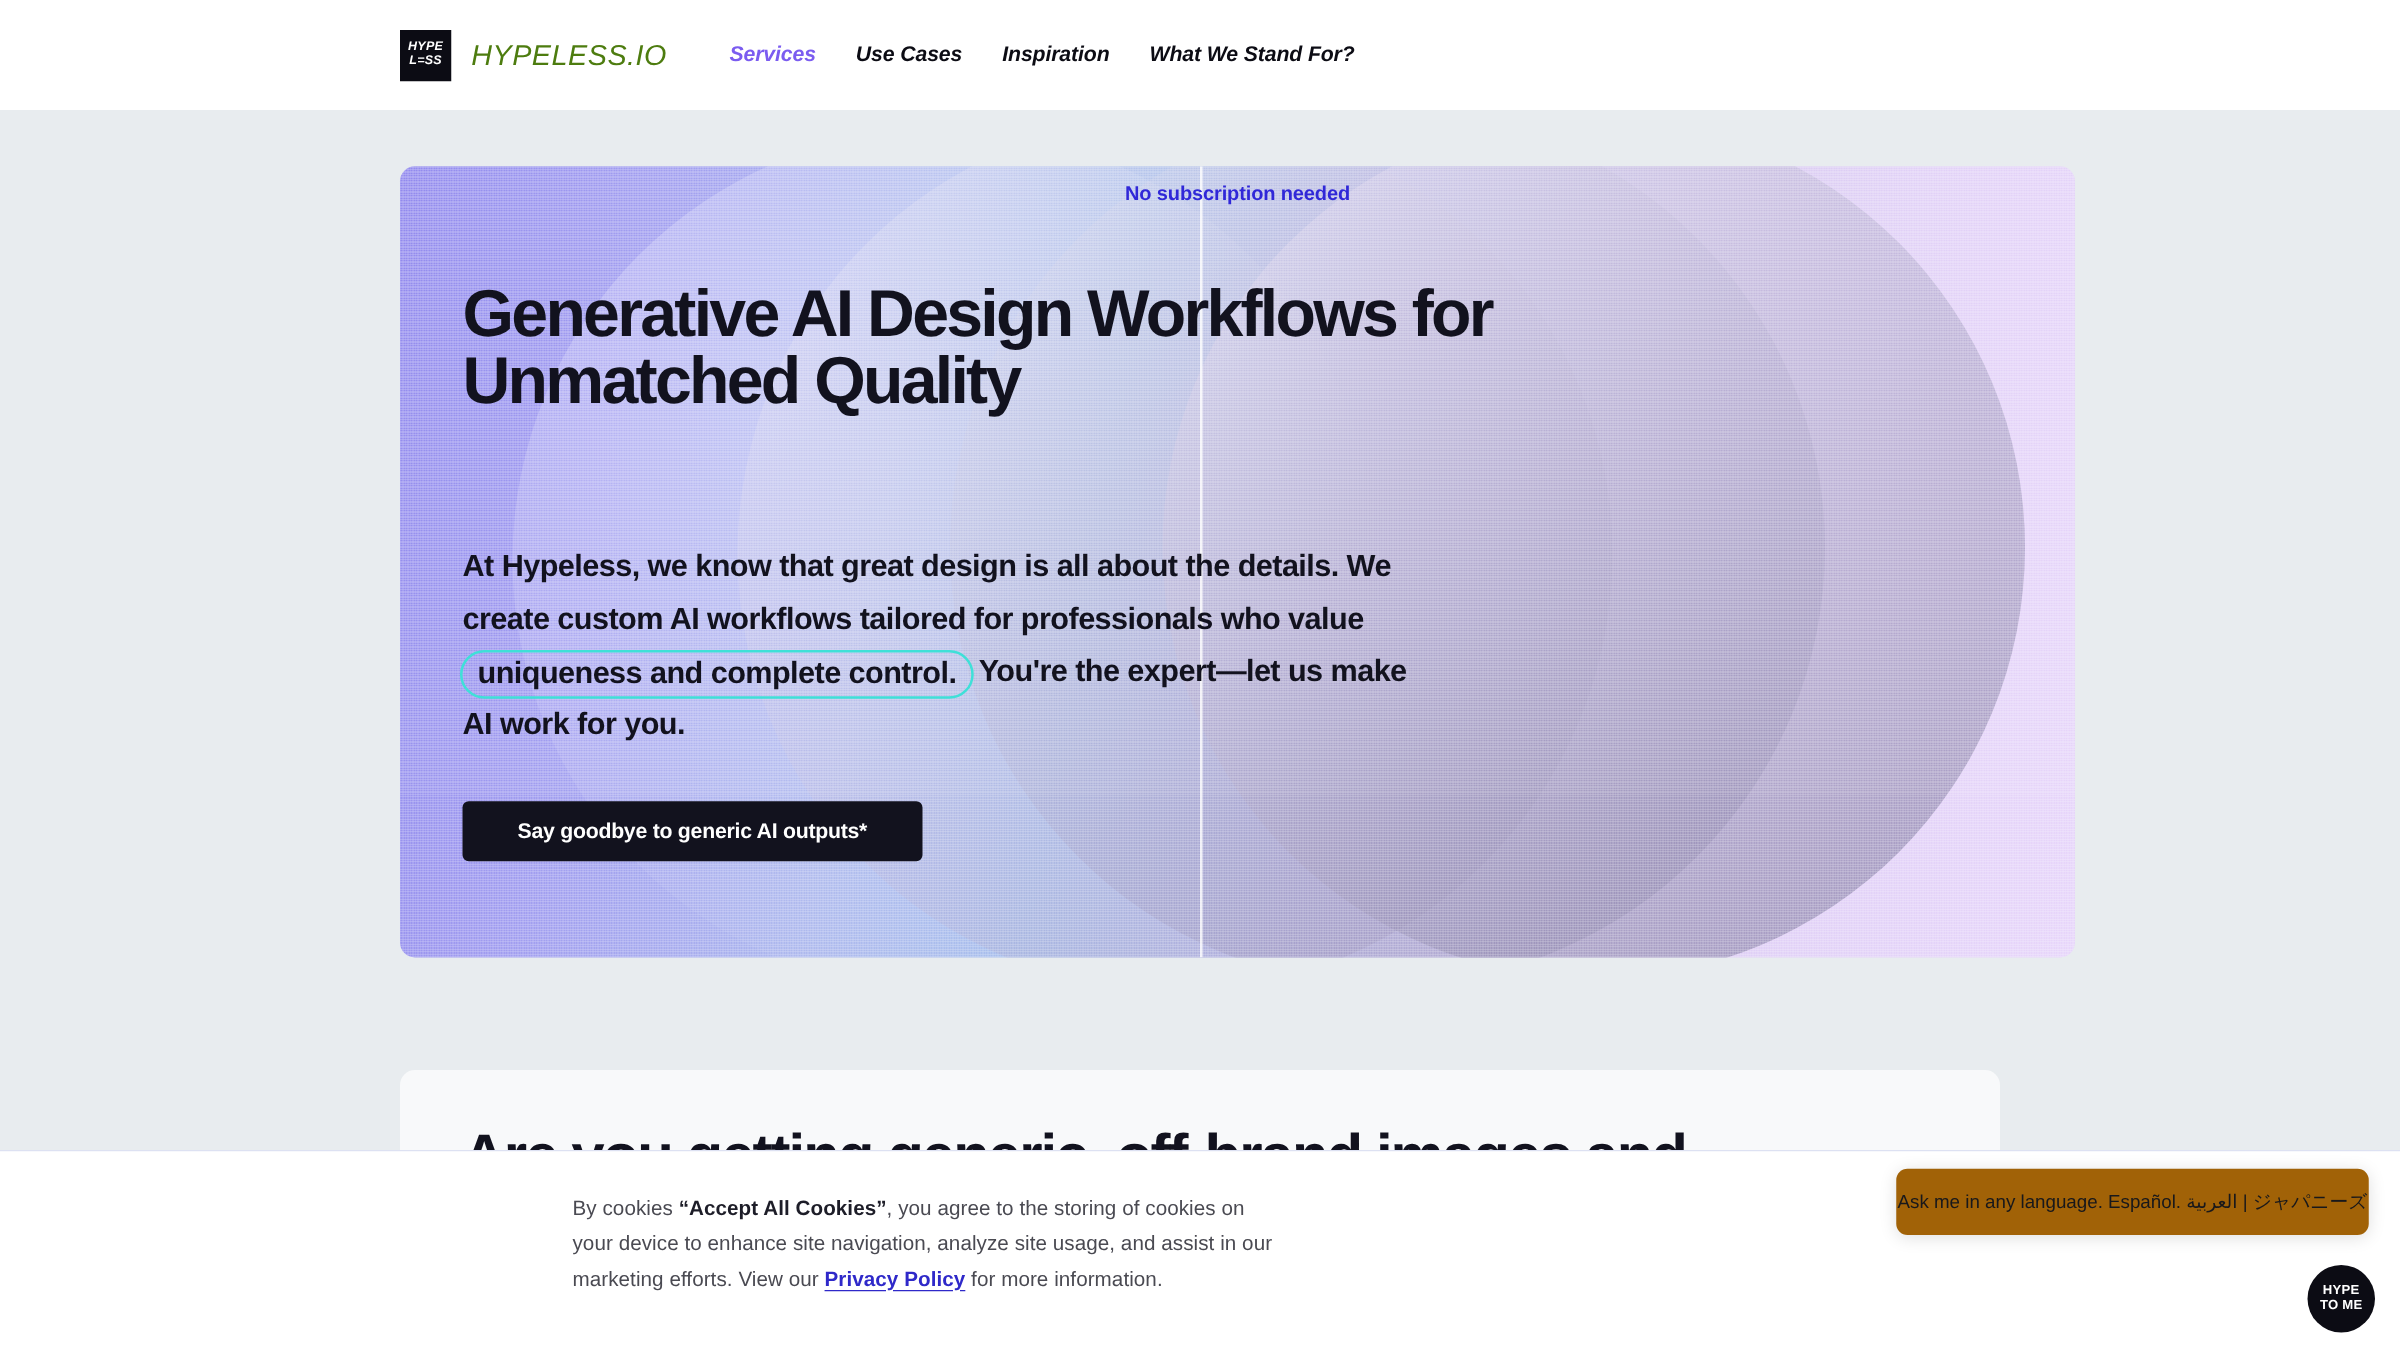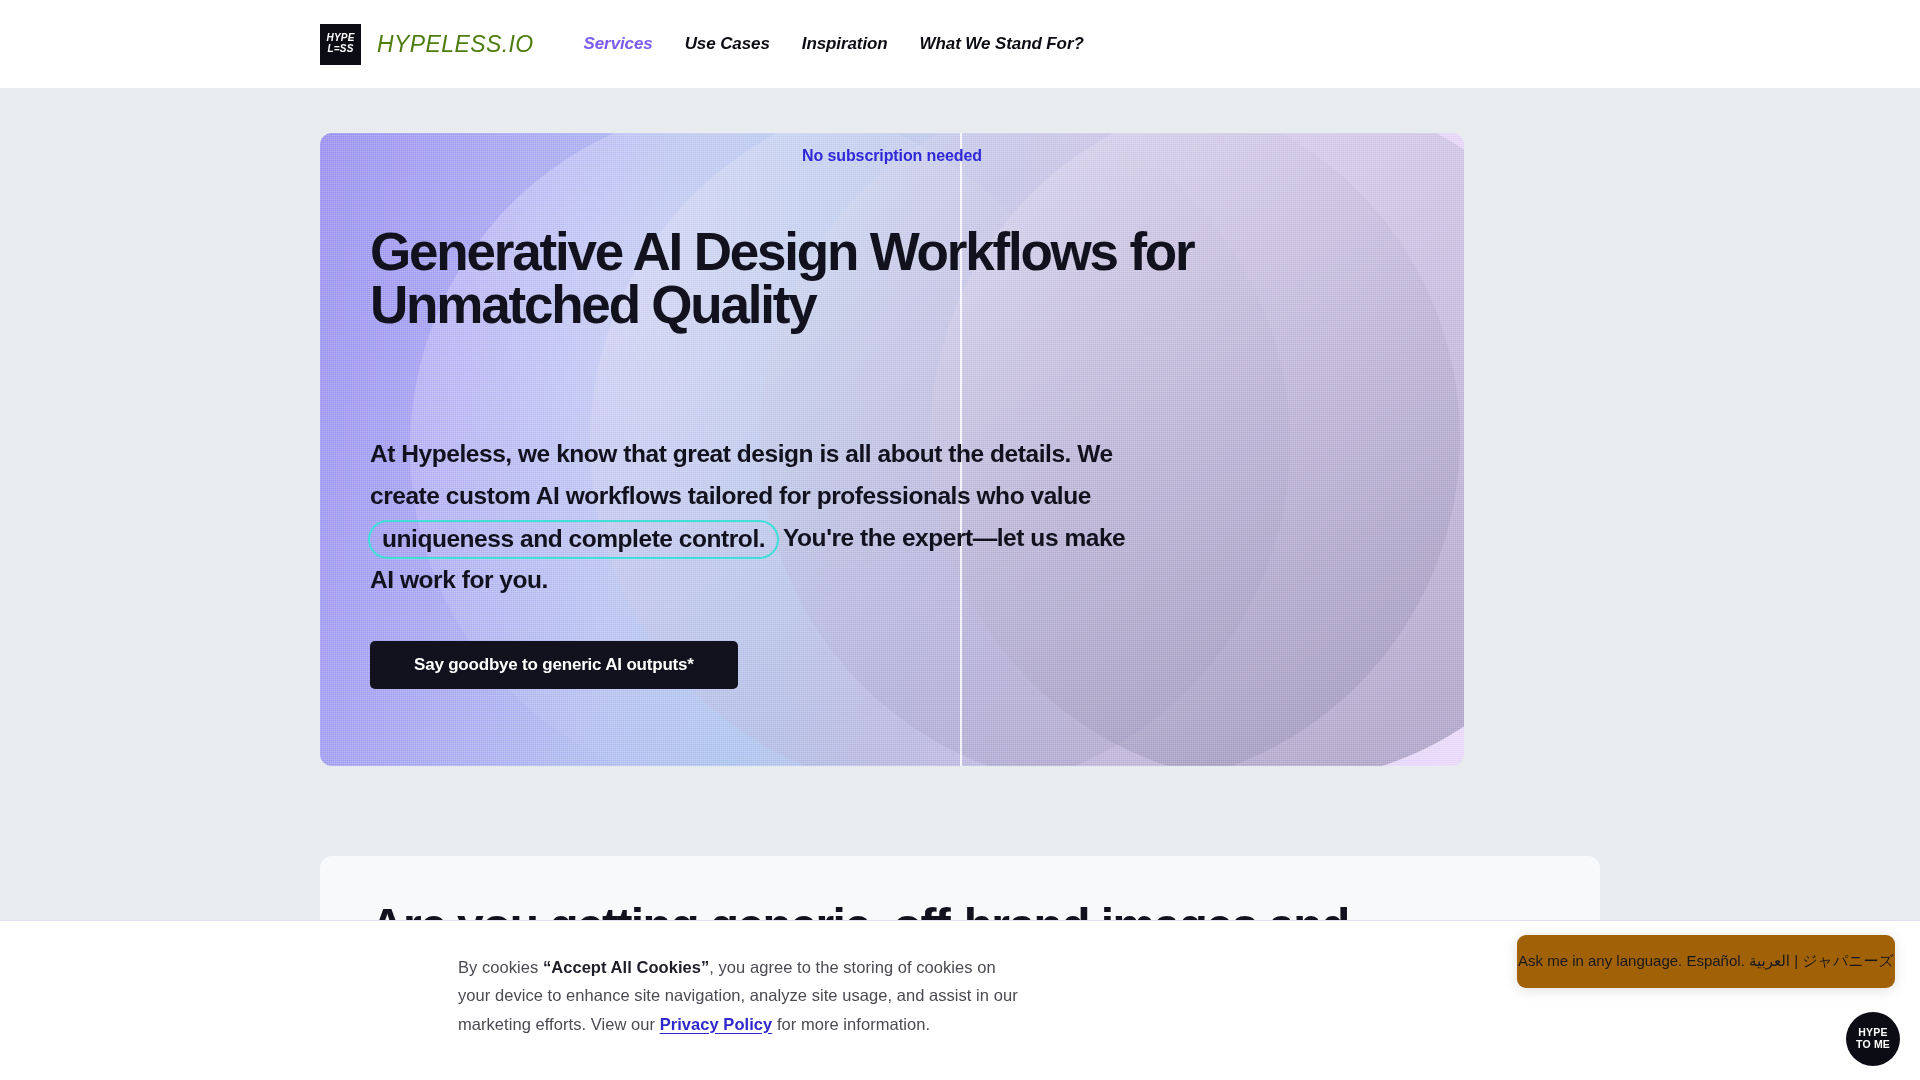--- a/index.html
+++ b/index.html
@@ -84,21 +84,21 @@
     position: absolute;
     top: 82px; left: 0; right: 0; bottom: 0;
     background: #e8ecef;
     overflow: hidden;
   }
 
   .hero-card {
     position: absolute;
     left: 320px;
     top: 51px;
-    width: 1144px;
+    width: 1340px;
     height: 633px;
     border-radius: 12px;
     overflow: hidden;
     background:
       linear-gradient(100deg,
         #9b94f0 0%,
         #a9a6f2 14%,
         #b2bdef 30%,
         #aec4ee 42%,
         #c2c2ec 56%,

